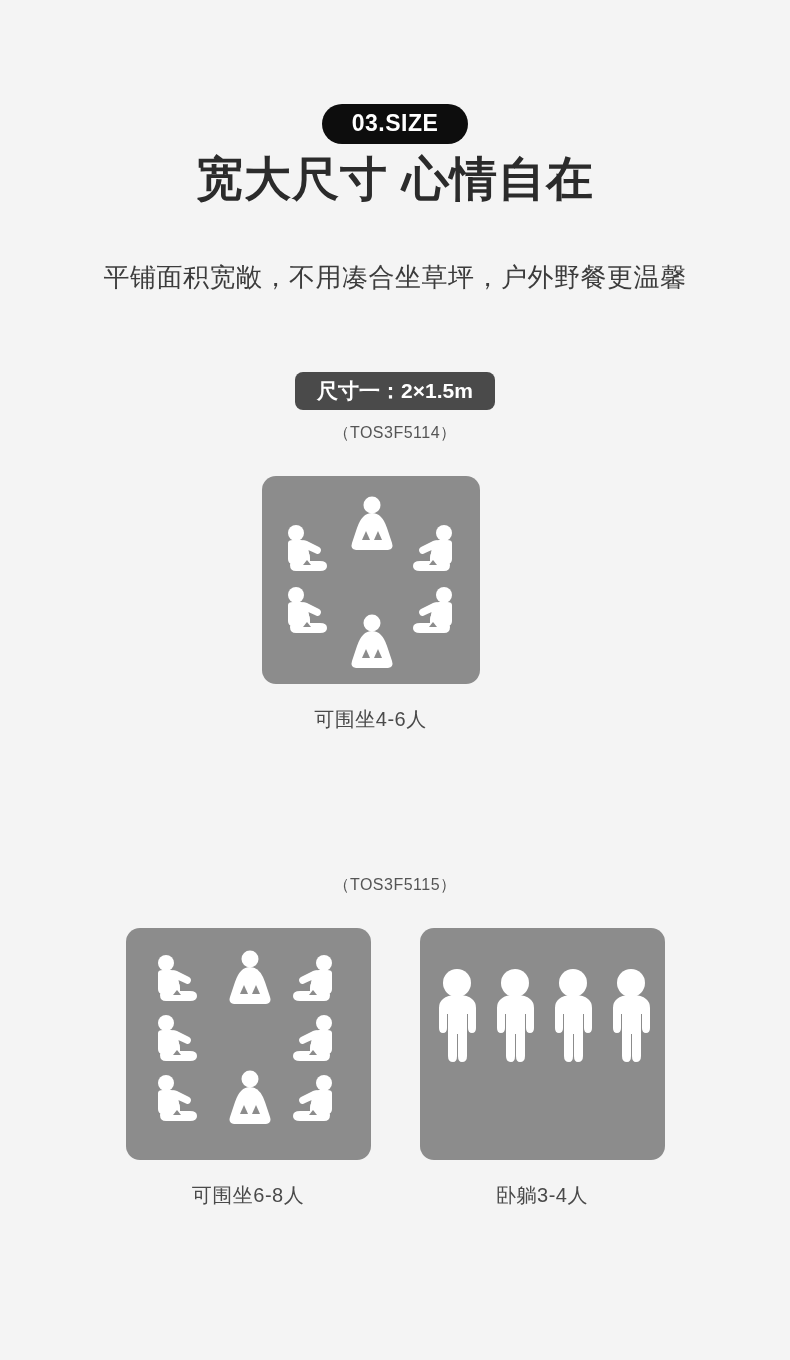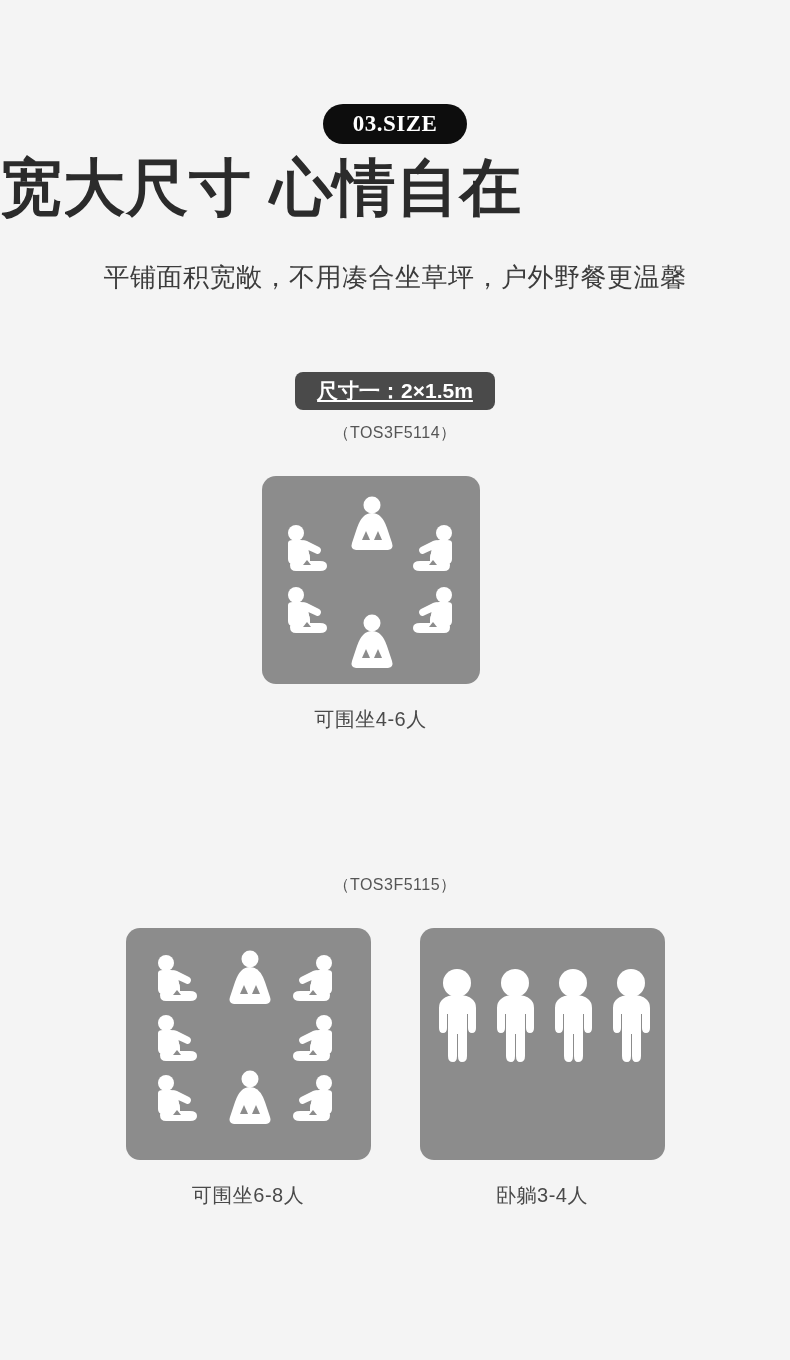--- a/index.html
+++ b/index.html
@@ -23,41 +23,40 @@
     box-sizing: border-box;
   }
 
   
   .badge-row {
     position: absolute;
     top: 104px;
     left: 0;
     width: 790px;
     text-align: center;
-    font-family: Liberation Serif, serif;
   }
   .badge {
     display: inline-block;
     background: #0d0d0d;
     color: #ffffff;
     font-size: 23px;
     font-weight: bold;
     letter-spacing: 0.5px;
     padding: 7px 30px 8px 30px;
     border-radius: 22px;
     line-height: 1.1;
   }
 
   .headline {
     position: absolute;
     top: 152px;
     left: 0;
     width: 790px;
-    text-align: left;
-    font-size: 62px;
+    text-align: center;
+    font-size: 47px;
     font-weight: bold;
     color: #2b2b2b;
     letter-spacing: 1px;
     line-height: 1.15;
     white-space: nowrap;
   }
 
   .subhead {
     position: absolute;
     top: 260px;
@@ -80,21 +79,20 @@
   .size-pill {
     display: inline-block;
     background: #4a4a4a;
     color: #ffffff;
     font-size: 21px;
     font-weight: bold;
     padding: 6px 22px 7px 22px;
     border-radius: 8px;
     line-height: 1.2;
     white-space: nowrap;
-    text-decoration: underline;
   }
   .model-code {
     width: 790px;
     text-align: center;
     font-size: 16px;
     color: #555;
     margin-top: 13px;
     letter-spacing: 0.5px;
     white-space: nowrap;
   }

